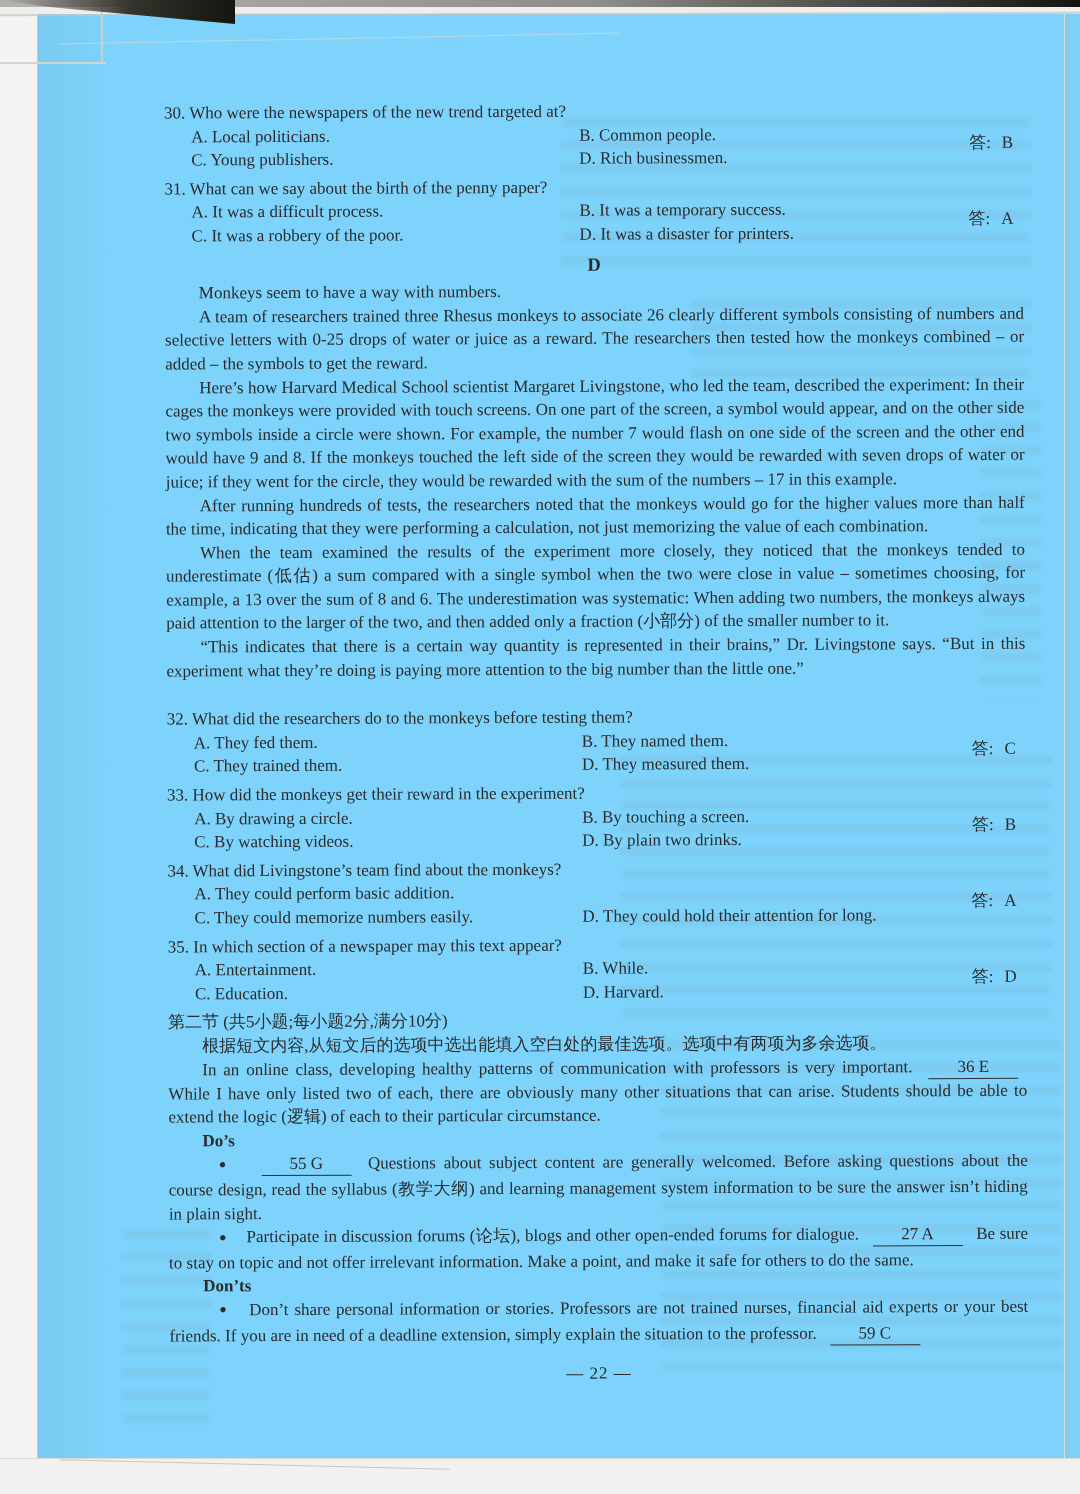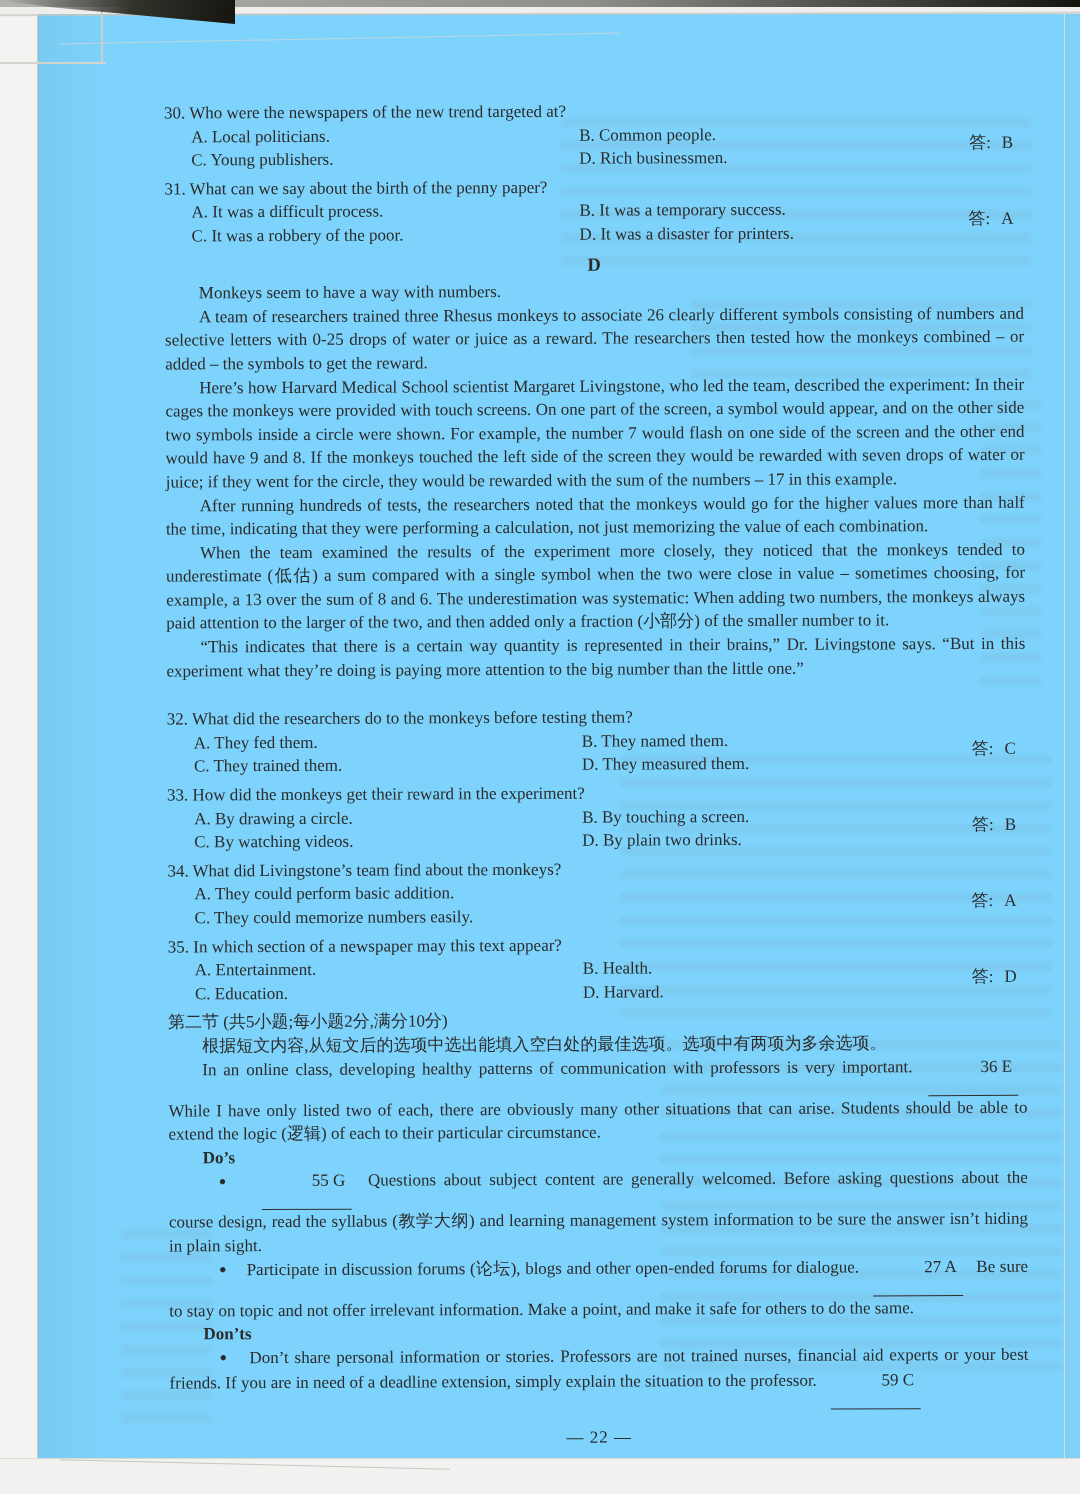--- a/index.html
+++ b/index.html
@@ -91,21 +91,21 @@
 
   .cn { margin: 0; text-align: left; }
   .cn-instr { margin: 0; text-indent: 34px; text-align: left; }
 
   .subhead { margin: 0; font-weight: bold; text-indent: 34px; text-align: left; }
   .bullet-glyph { font-size: 12.5px; margin-right: 15px; position: relative; top: -1.5px; }
   .bullet { text-indent: 50px; }
 
   .blank {
     display: inline-block; min-width: 78px; text-indent: 0;
-    text-align: right; padding: 0 6px 18px;
+    text-align: center; padding: 0 6px 1px;
     border-bottom: 1.6px solid #2e2e2e; margin: 0 9px;
     line-height: 20px;
   }
   .pageno { text-align: center; margin-top: 15px; letter-spacing: 1px; }
 </style>
 </head>
 <body>
 
 <div class="top-strip"></div>
 <div class="top-wedge"></div>
@@ -202,31 +202,32 @@
     <div class="mcq">
       <div class="qline">
         <span>34. What did Livingstone’s team find about the monkeys?</span>
         <span class="ans"><span>答:</span><span class="ans-letter">A</span></span>
       </div>
       <div class="opt-row">
         <span class="opt col-a">A. They could perform basic addition.</span>
       </div>
       <div class="opt-row">
         <span class="opt col-a">C. They could memorize numbers easily.</span>
+        <span class="opt">D. They could hold their attention for long.</span>
       </div>
     </div>
 
     <div class="mcq">
       <div class="qline">
         <span>35. In which section of a newspaper may this text appear?</span>
         <span class="ans"><span>答:</span><span class="ans-letter">D</span></span>
       </div>
       <div class="opt-row">
         <span class="opt col-a">A. Entertainment.</span>
-        <span class="opt">B. Health.</span>
+        <span class="opt">B. While.</span>
       </div>
       <div class="opt-row">
         <span class="opt col-a">C. Education.</span>
         <span class="opt">D. Harvard.</span>
       </div>
     </div>
 
     <p class="cn">第二节 (共5小题;每小题2分,满分10分)</p>
     <p class="cn-instr">根据短文内容,从短文后的选项中选出能填入空白处的最佳选项。选项中有两项为多余选项。</p>
 

